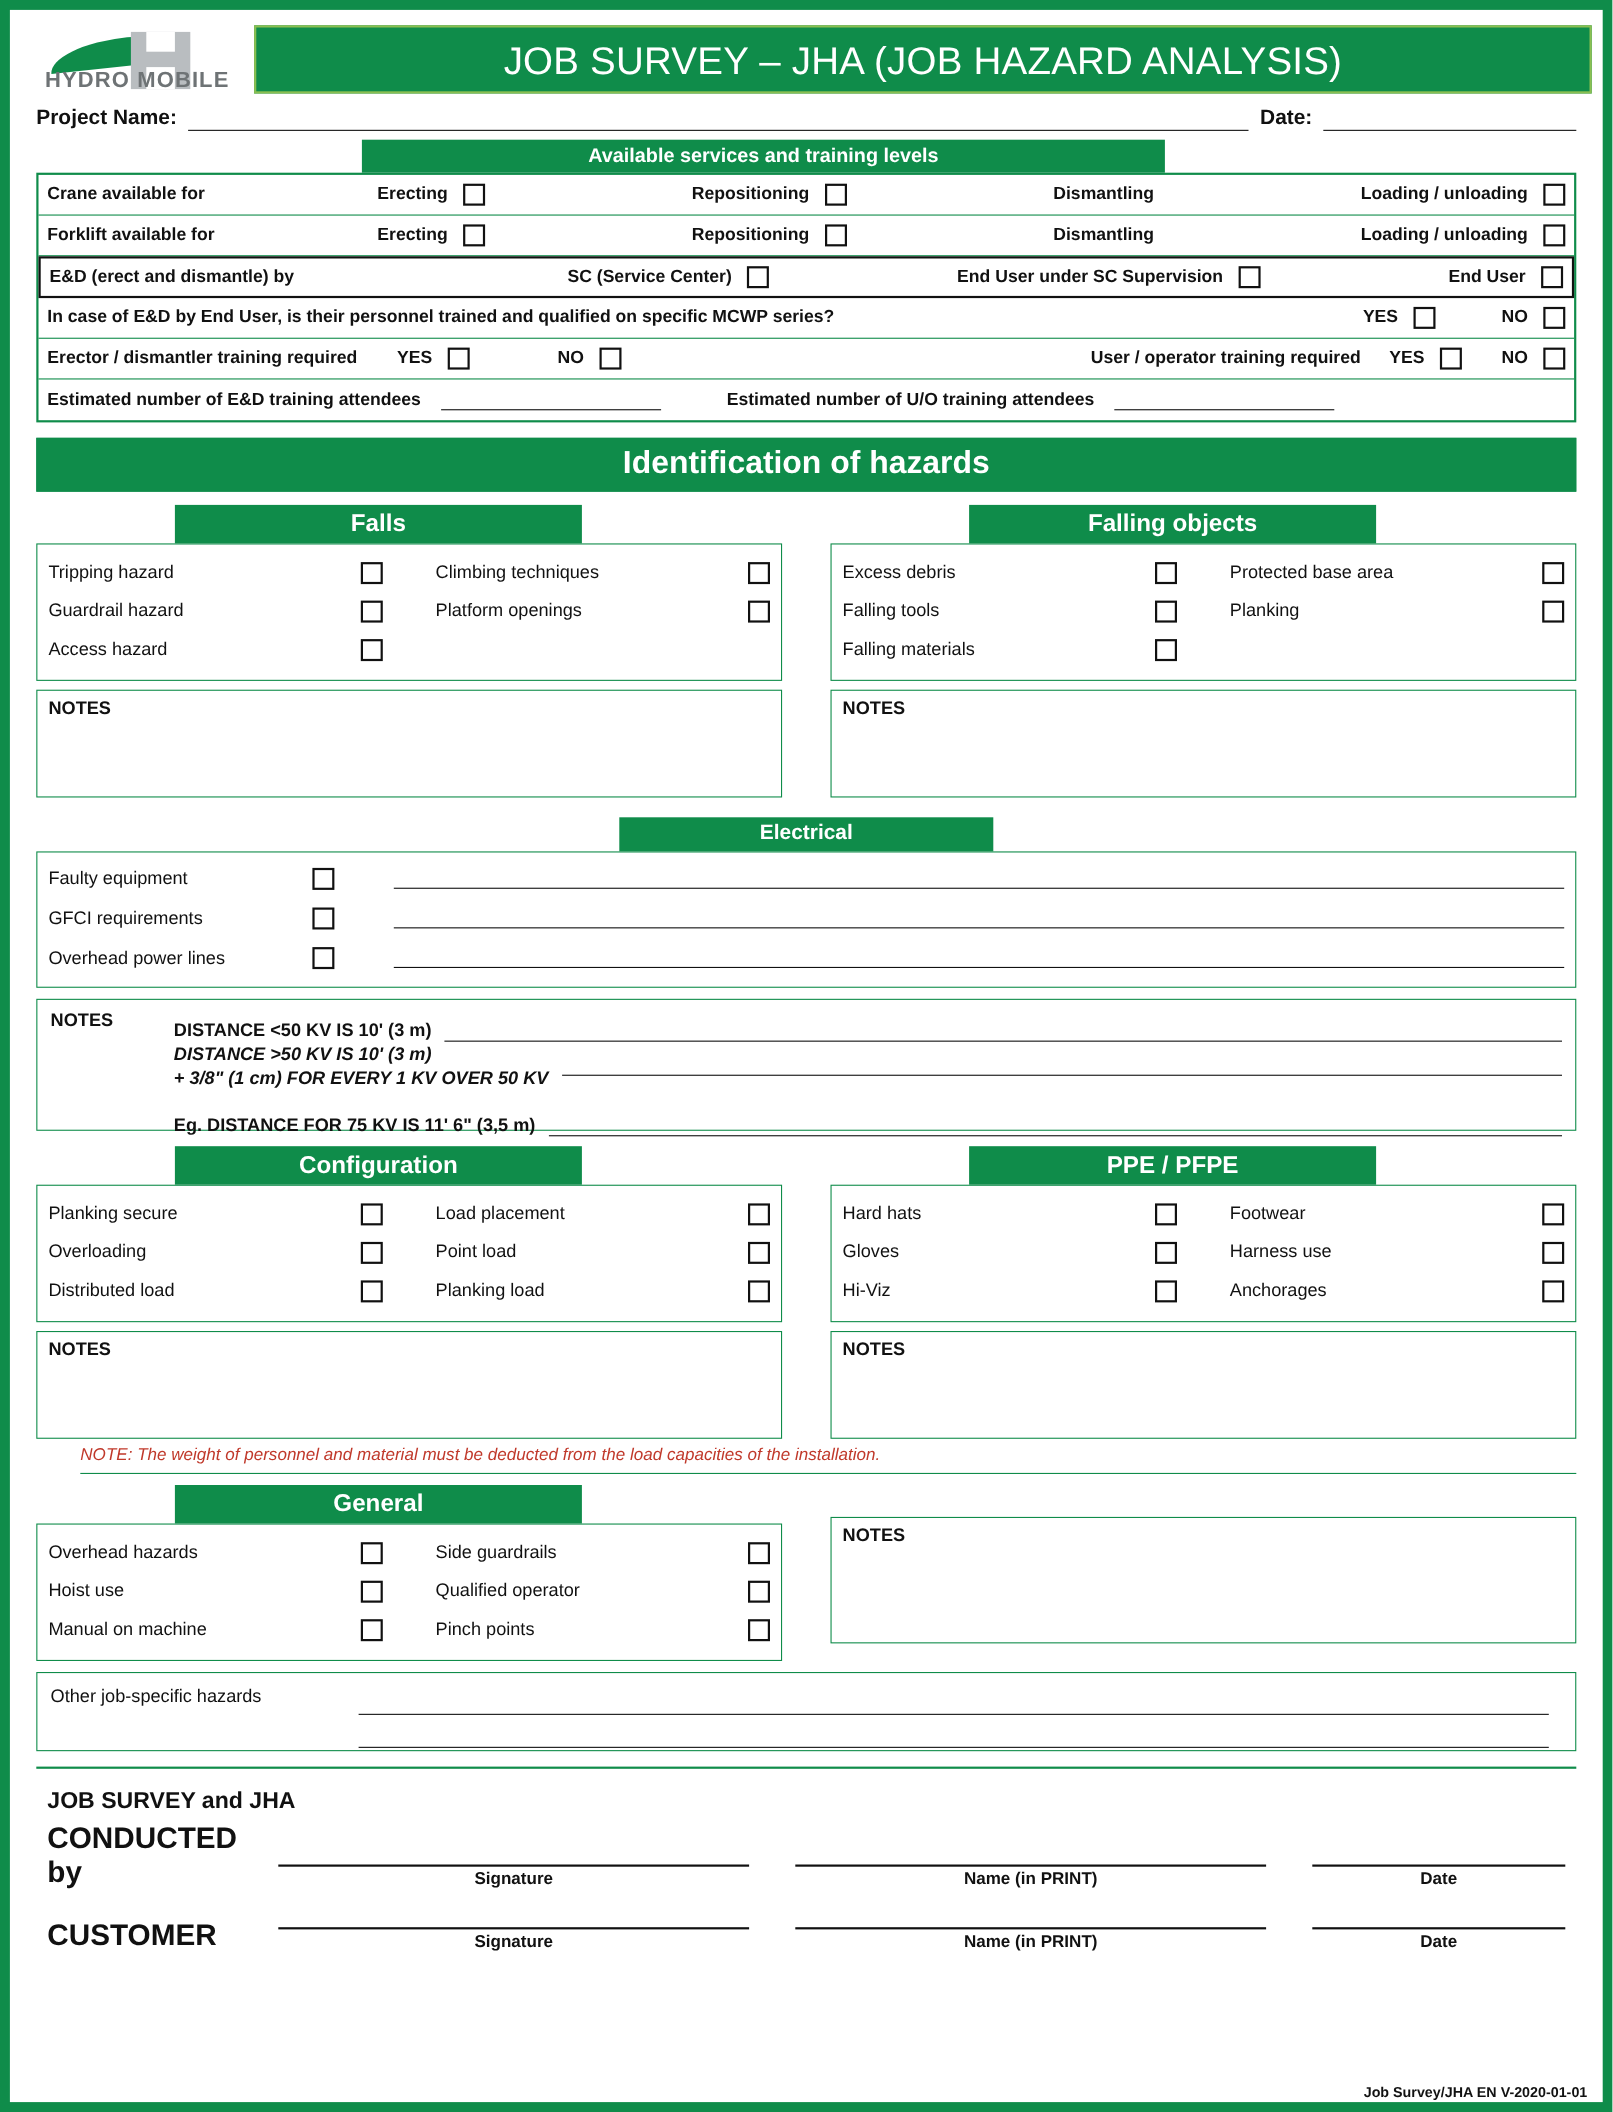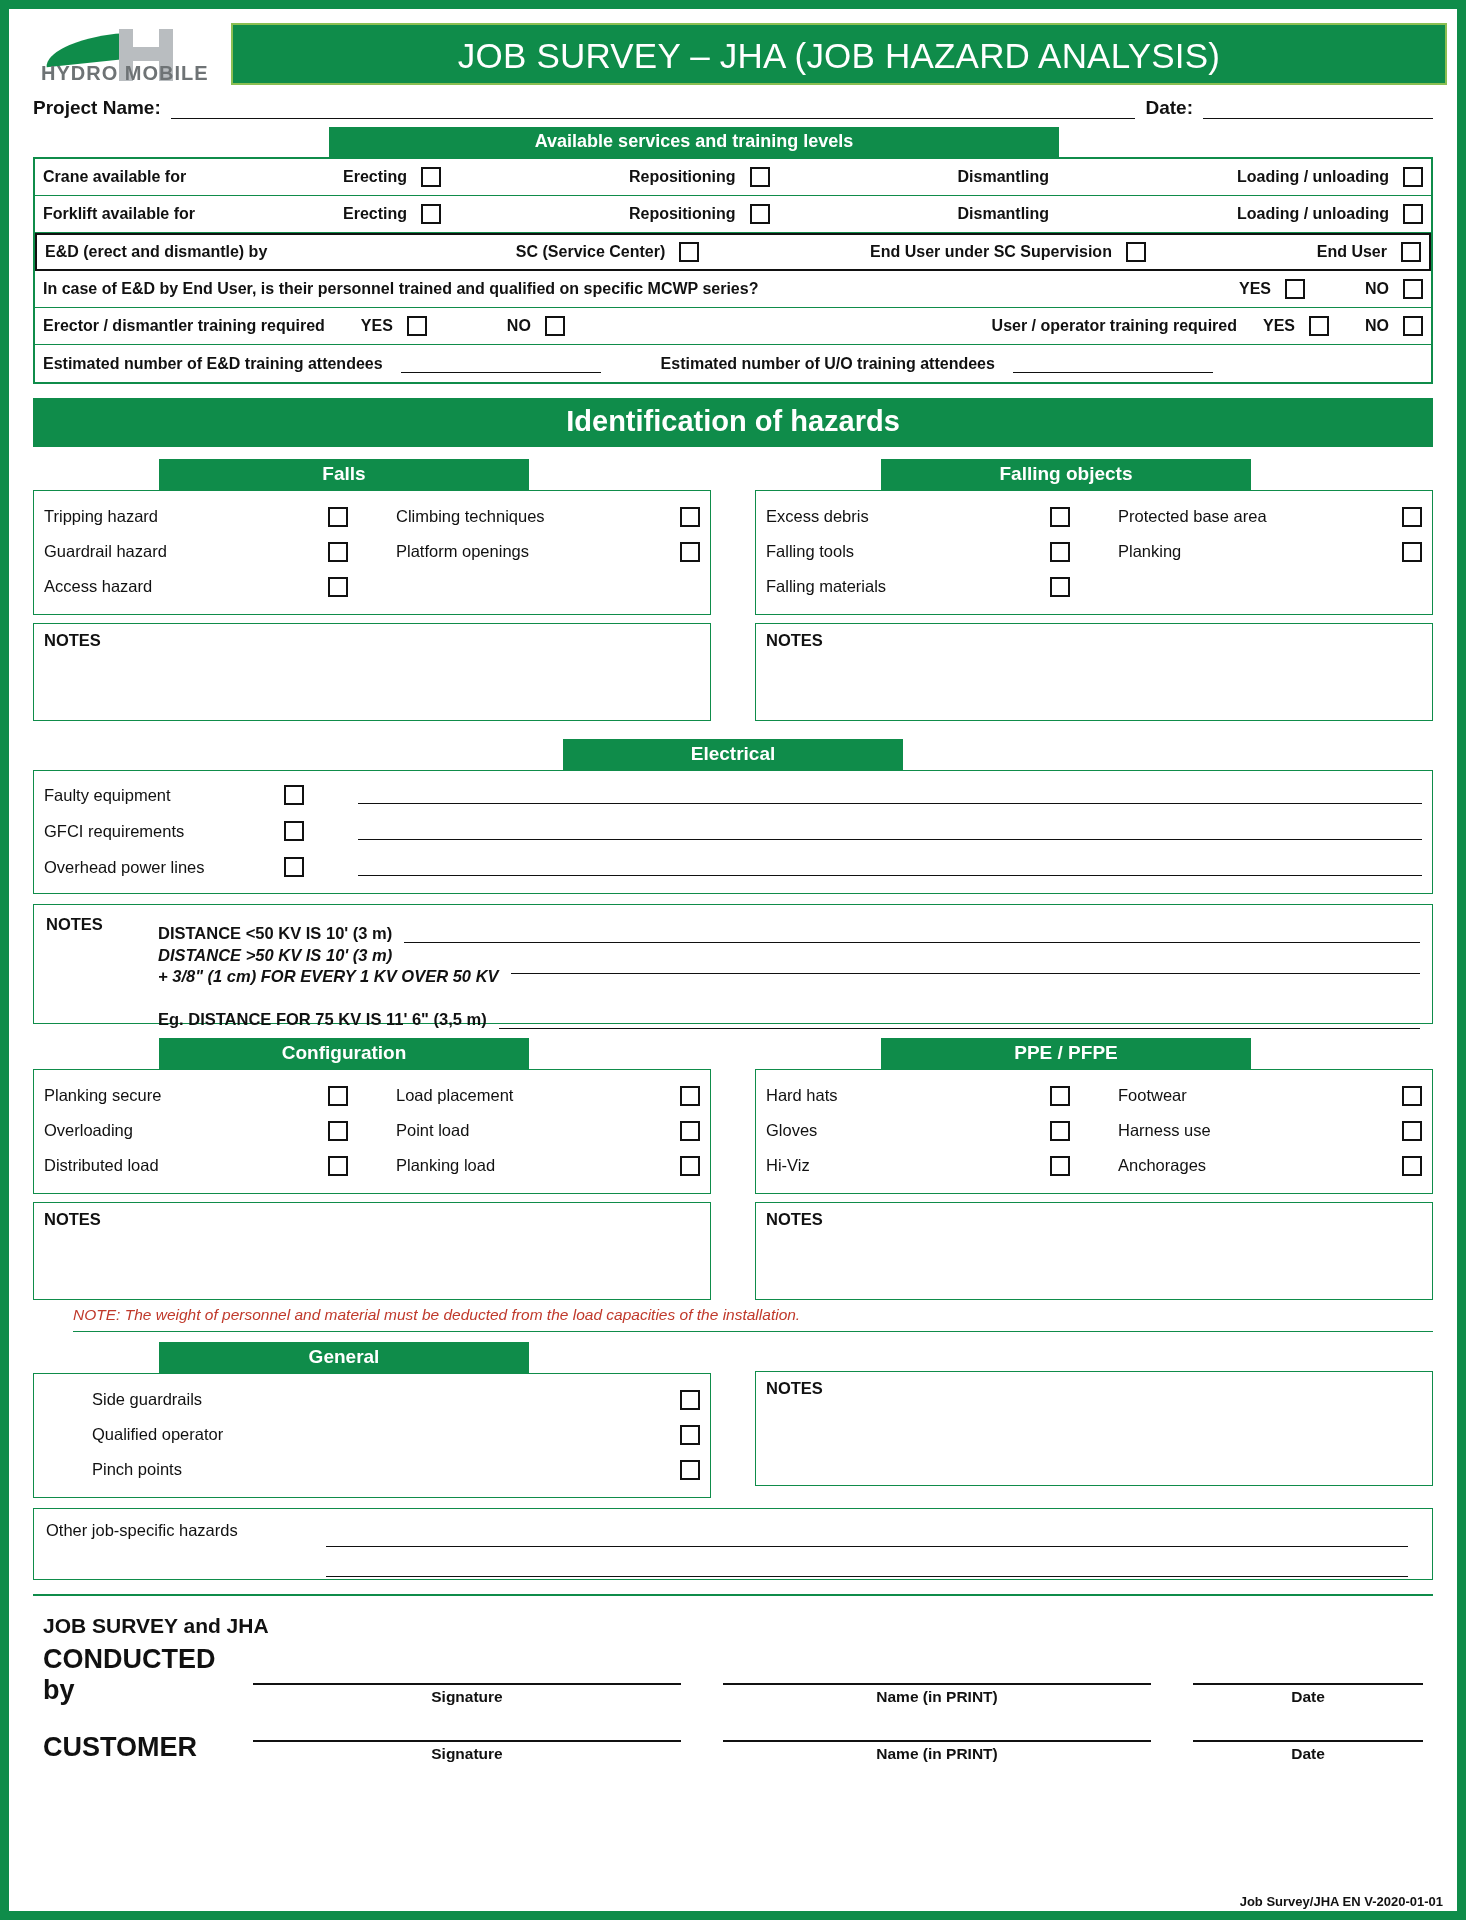--- a/index.html
+++ b/index.html
@@ -176,21 +176,21 @@
   .two-col {
     display: flex;
     gap: 44px;
     margin-top: 12px;
   }
   .col { flex: 1; min-width: 0; }
   .sub-banner {
     background: #0f8c4a;
     color: #ffffff;
     font-weight: bold;
-    font-size: 19px;
+    font-size: 22px;
     text-align: center;
     width: 370px;
     margin-left: 126px;
     padding: 4px 0 5px 0;
   }
   .box {
     border: 1.6px solid #0f8c4a;
     box-sizing: border-box;
     padding: 8px 10px 10px 10px;
   }
@@ -669,20 +669,34 @@
       </div>
     </div>
 
     <div class="red-note">NOTE: The weight of personnel and material must be deducted from the load capacities of the installation.</div>
 
     <div class="two-col" style="margin-top:10px;">
       <div class="col">
         <div class="sub-banner">General</div>
         <div class="box">
           <div class="chk-grid">
+            <div class="chk-col">
+              <div class="chk-line">
+                    <span class="t">Overhead hazards</span>
+                    <span class="cb"></span>
+                  </div>
+              <div class="chk-line">
+                    <span class="t">Hoist use</span>
+                    <span class="cb"></span>
+                  </div>
+              <div class="chk-line">
+                    <span class="t">Manual on machine</span>
+                    <span class="cb"></span>
+                  </div>
+            </div>
             <div class="chk-col" style="padding-left:48px;">
               <div class="chk-line">
                     <span class="t">Side guardrails</span>
                     <span class="cb"></span>
                   </div>
               <div class="chk-line">
                     <span class="t">Qualified operator</span>
                     <span class="cb"></span>
                   </div>
               <div class="chk-line">

